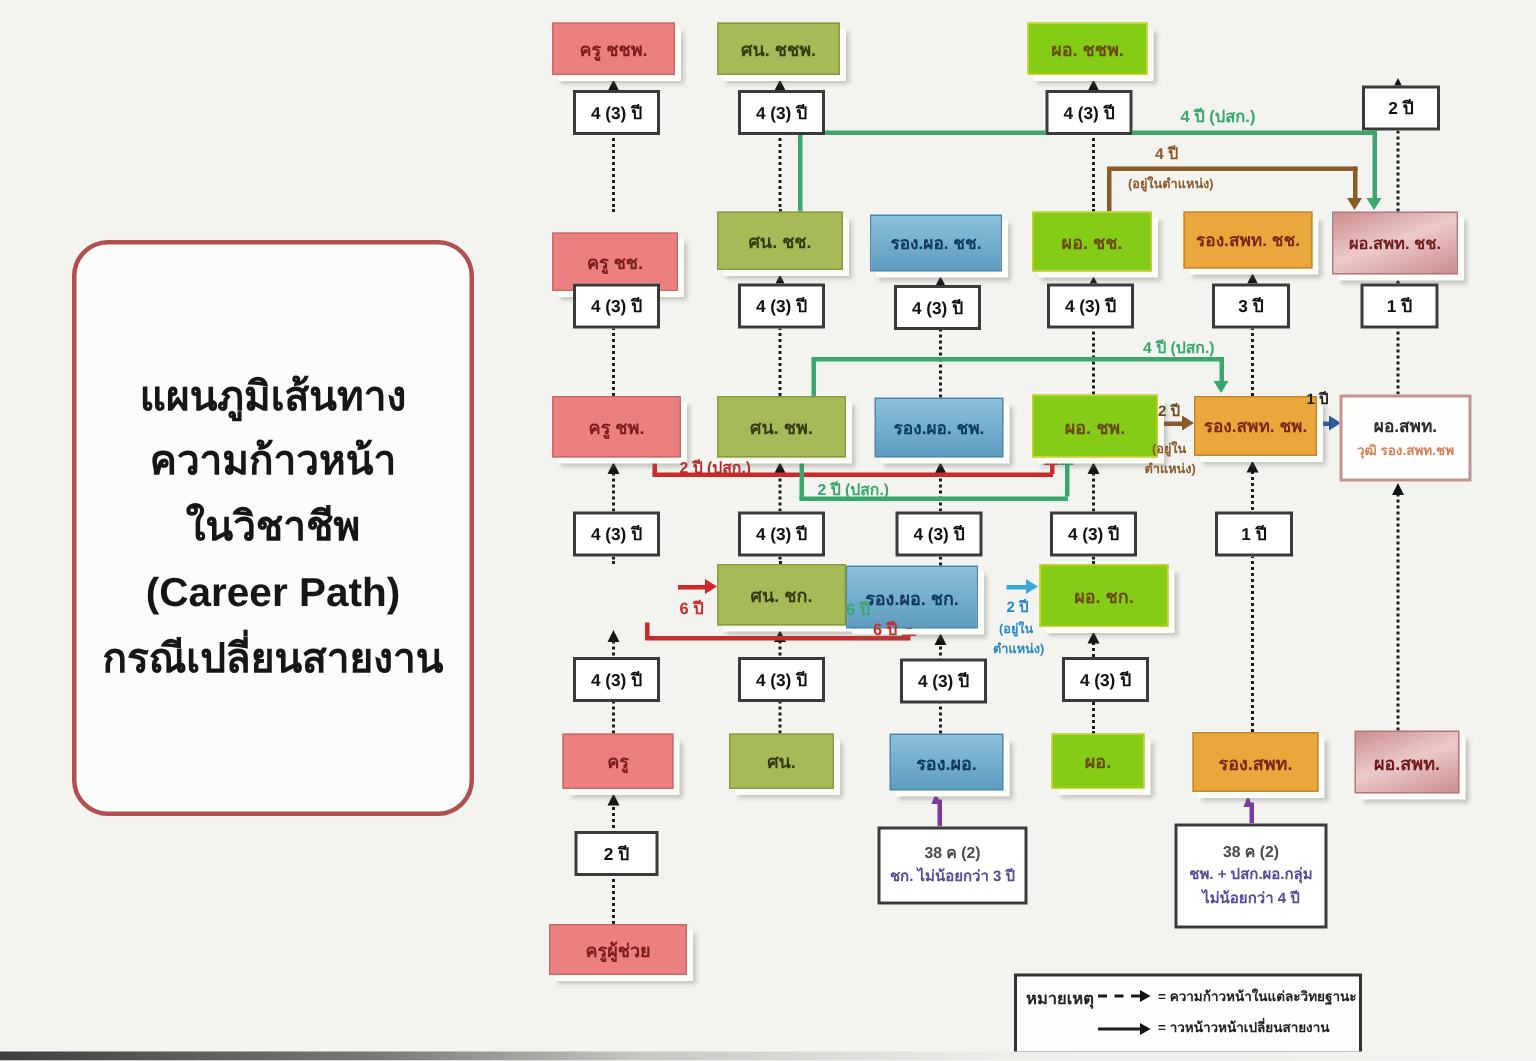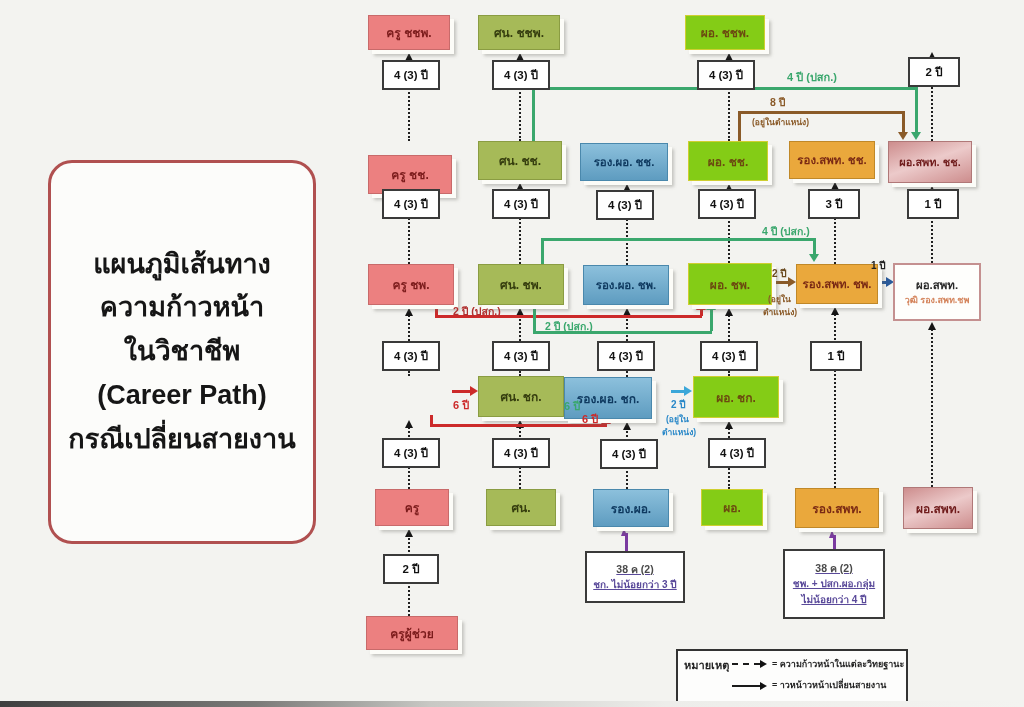--- a/index.html
+++ b/index.html
@@ -23,21 +23,21 @@
   .orange{background:#eaa83c;color:#7a2a14;border-color:#c08828;}
   .pink{background:linear-gradient(160deg,#cd8d8d,#eccaca 48%,#cd8d8d);color:#701c1c;border-color:#b07878;}
   .whitebox{background:#fefefc;border:2px solid #c49090;color:#2a2a2a;flex-direction:column;line-height:1.5;box-shadow:none;}
   .whitebox .sub{color:#d4845c;font-size:9px;}
 
   
   .dur{position:absolute;background:#ffffff;border:2px solid #3a3a3a;color:#111;
     font-size:11.5px;font-weight:bold;display:flex;align-items:center;justify-content:center;z-index:5;text-align:center;}
   .qual{position:absolute;background:#ffffff;border:2px solid #3a3a3a;z-index:5;
     display:flex;flex-direction:column;align-items:center;justify-content:center;
-    font-size:10px;font-weight:bold;color:#5a4a9a;line-height:1.6;text-align:center;text-decoration:underline;}
+    font-size:10px;font-weight:bold;color:#5a4a9a;line-height:1.6;text-align:center;}
   .qual .q1{color:#4a4a4a;font-size:10.5px;}
 
   
   .dot{position:absolute;width:0;border-left:2px dotted #1f1f1f;z-index:1;}
   .dot::before{content:"";position:absolute;top:-8px;left:-5px;width:0;height:0;
     border:4px solid transparent;border-bottom:8px solid #151515;}
 
   
   .red-c{--c:#cc2a2a;} .green-c{--c:#3aa76d;} .brown-c{--c:#8a5a28;}
   .cyan-c{--c:#3ba7d9;} .blue-c{--c:#2a5a9a;}
@@ -225,21 +225,21 @@
   <div class="vl green-c" style="left:532px;top:89px;height:52px"></div>
   <div class="hl green-c" style="left:532px;top:87px;width:386px"></div>
   <div class="vl green-c" style="left:915px;top:87px;height:46px"></div>
   <div class="ad green-c" style="left:911px;top:132px"></div>
   <span class="elabel" style="left:787px;top:68px;font-size:11px;color:#3aa76d">4 ปี (ปสก.)</span>
 
   <div class="vl brown-c" style="left:738px;top:113px;height:28px"></div>
   <div class="hl brown-c" style="left:738px;top:111px;width:167px"></div>
   <div class="vl brown-c" style="left:902px;top:111px;height:22px"></div>
   <div class="ad brown-c" style="left:898px;top:132px"></div>
-  <span class="elabel" style="left:770px;top:94px;font-size:10.5px;color:#8a5a28">8 ปี</span>
+  <span class="elabel" style="left:770px;top:94px;font-size:10.5px;color:#8a5a28">4 ปี</span>
   <span class="elabel" style="left:752px;top:115px;font-size:8.5px;color:#8a5a28">(อยู่ในตำแหน่ง)</span>
 
   <div class="legend"></div>
   <span class="leg-text" style="left:684px;top:656px;font-size:11px">หมายเหตุ</span>
   <div class="leg-dash" style="left:732px;top:663px"></div>
   <div class="ar-s" style="left:760px;top:660px"></div>
   <span class="leg-text" style="left:772px;top:657px">= ความก้าวหน้าในแต่ละวิทยฐานะ</span>
   <div class="leg-solid" style="left:732px;top:685px"></div>
   <div class="ar-s" style="left:760px;top:682px"></div>
   <span class="leg-text" style="left:772px;top:678px">= าวหน้าวหน้าเปลี่ยนสายงาน</span>

